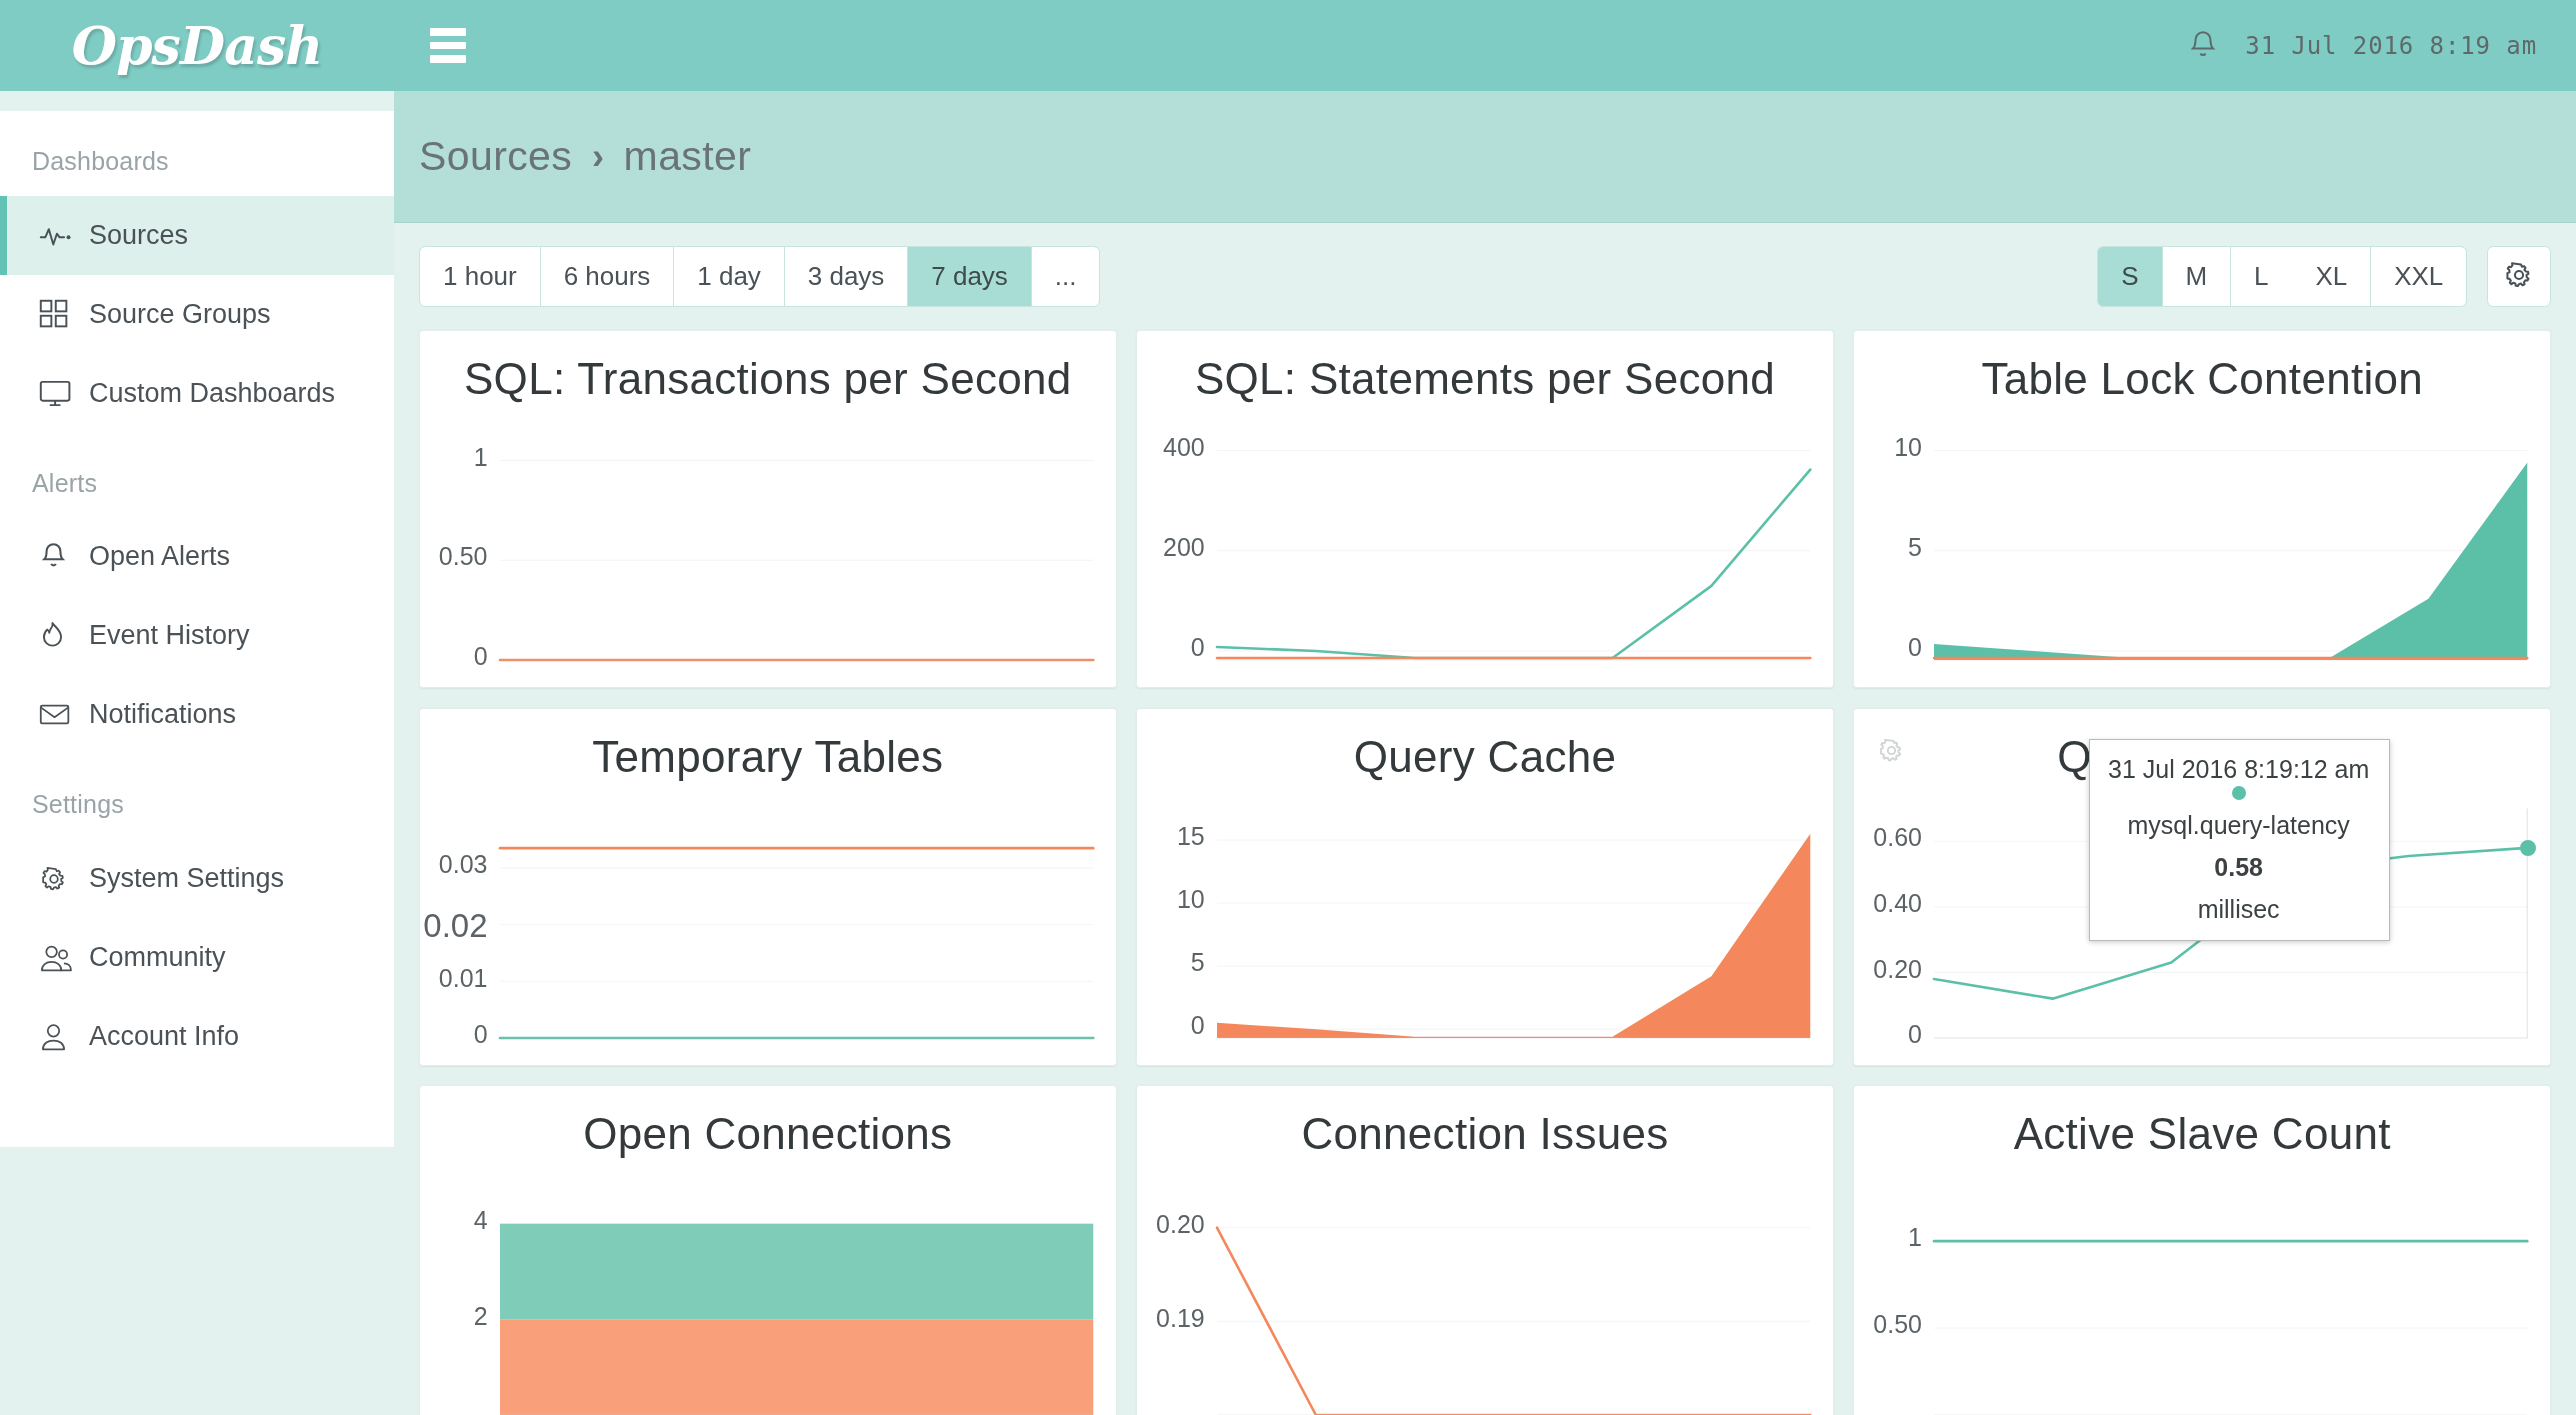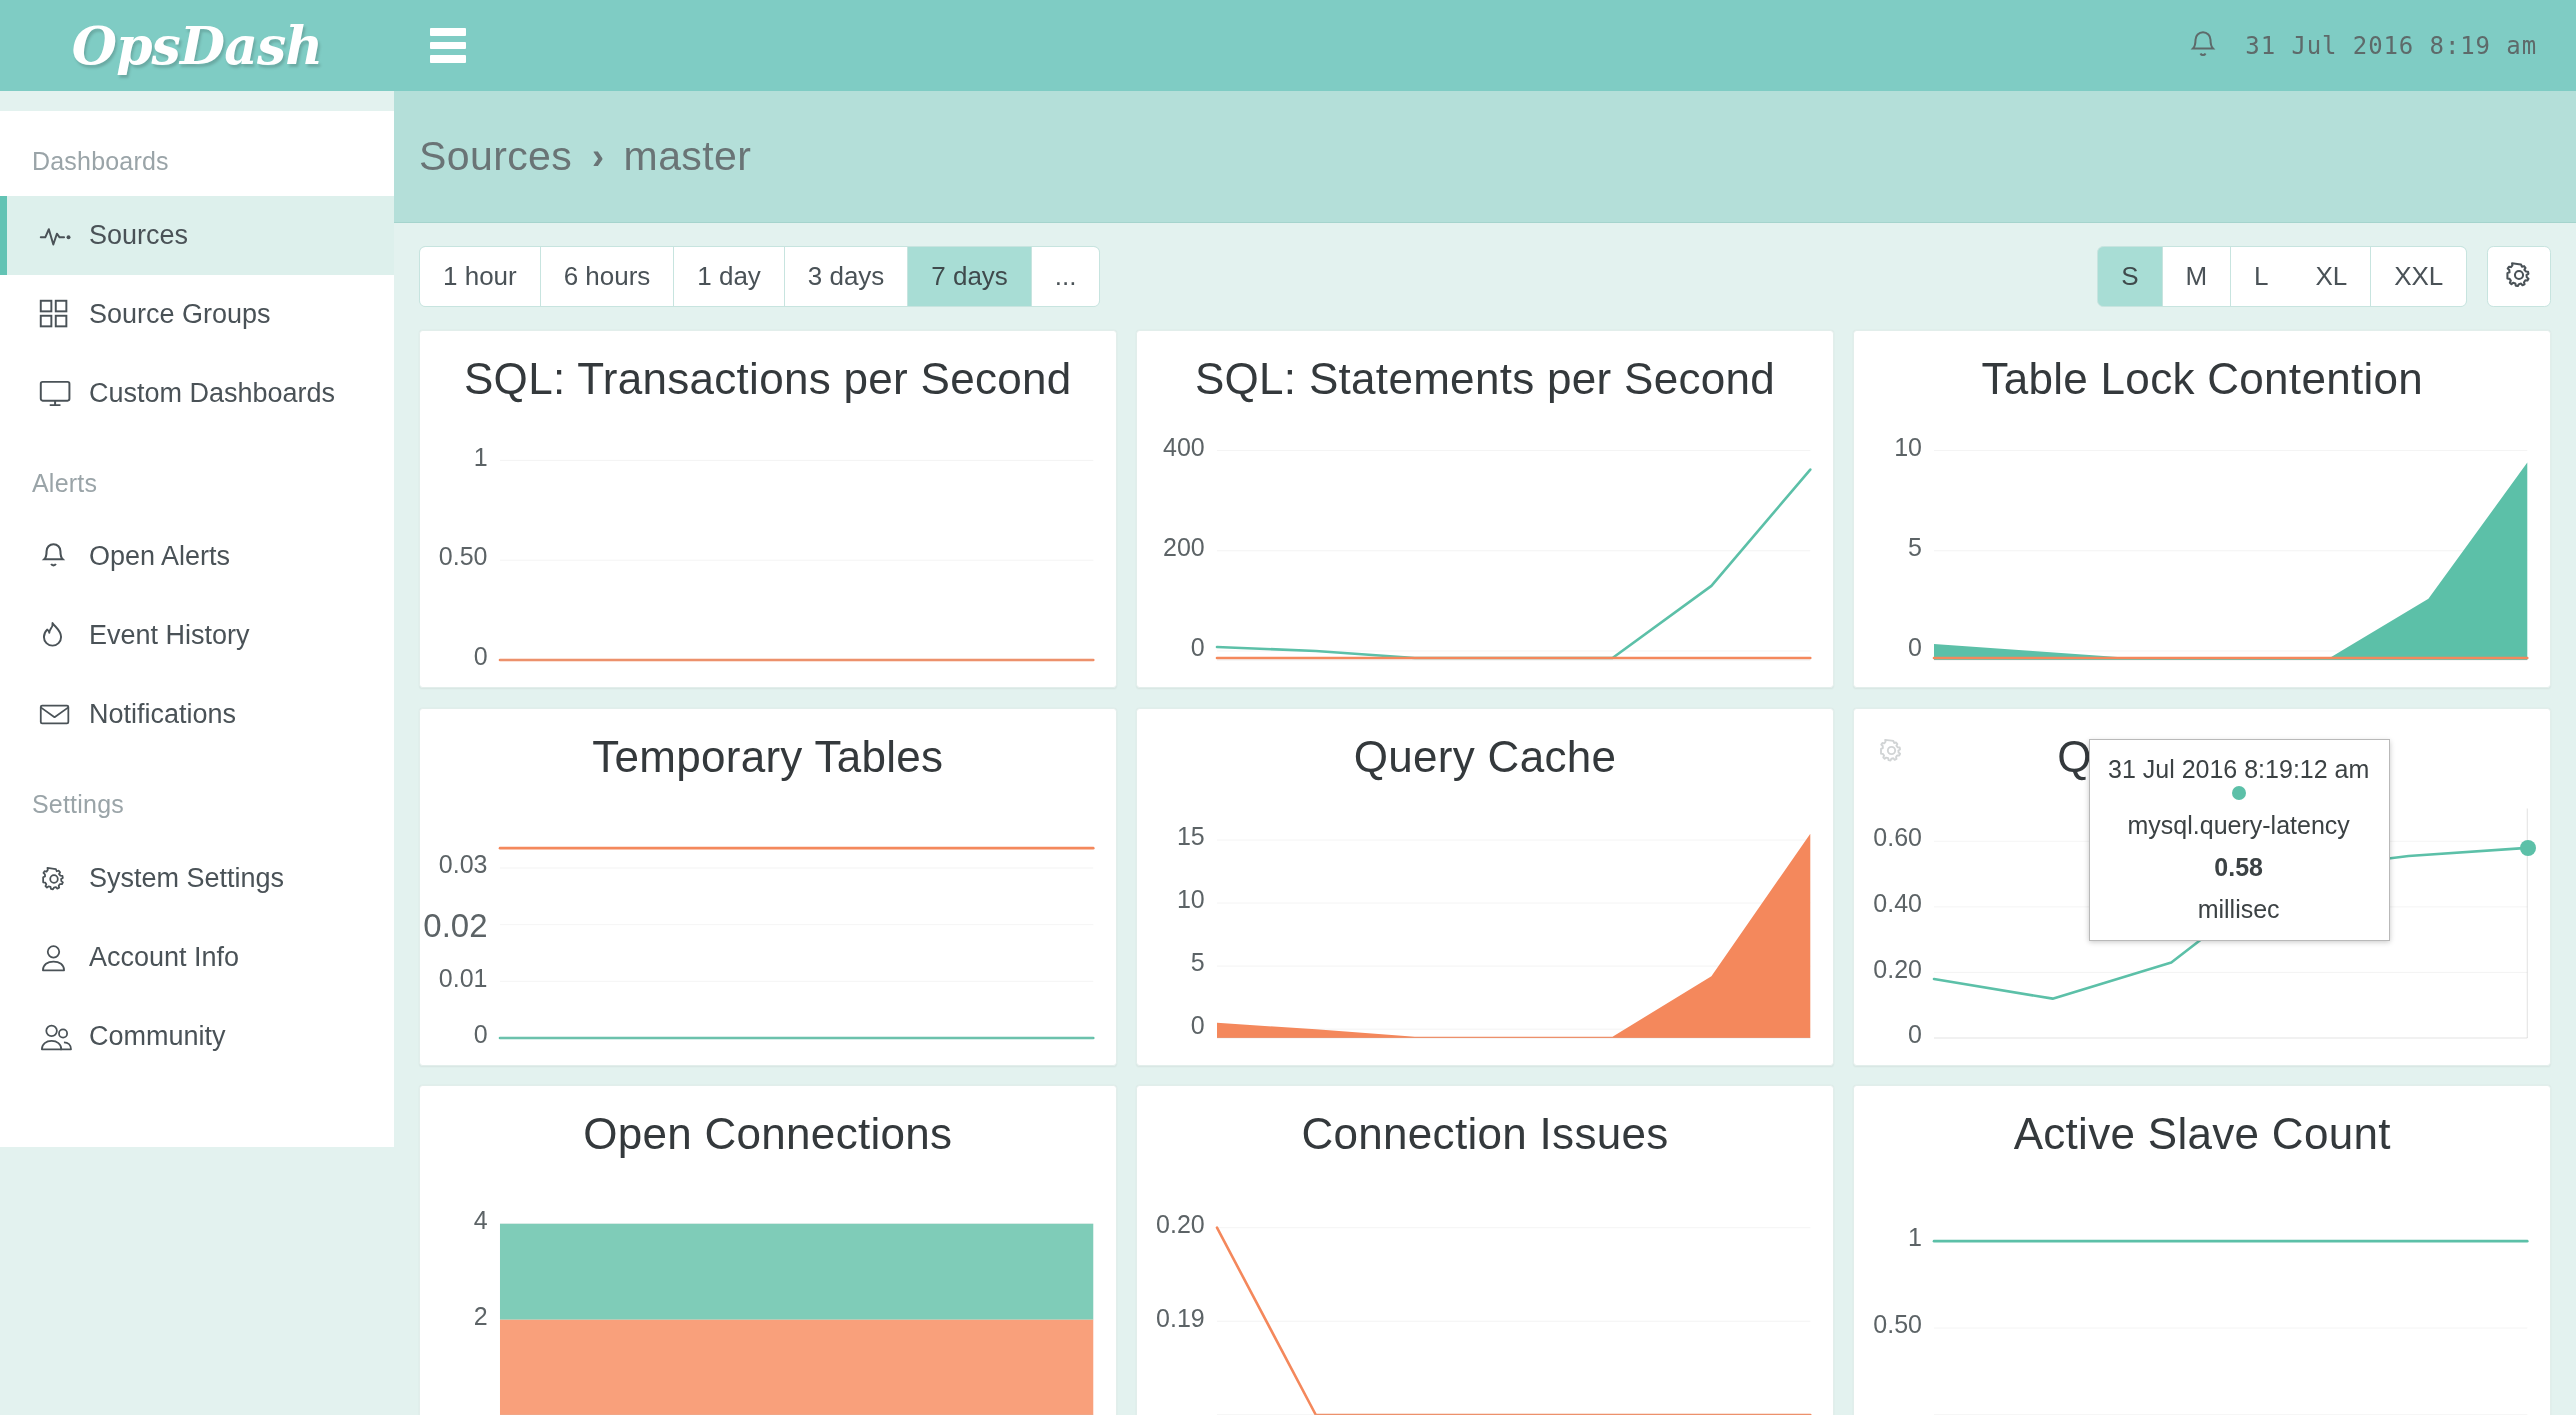--- a/index.html
+++ b/index.html
@@ -315,38 +315,38 @@
       <svg width="30" height="30" viewBox="0 0 34 34" fill="none" stroke="#4a5257" stroke-width="2" stroke-linejoin="round">
         <path d="M17 5.5l2.2.4.9 2.3 2.3-.6 1.5 1.8-1.2 2 1.6 1.8 2.3.3.4 2.3-2 1.2.3 2.4 1.8 1.5-1.1 2-2.3-.2-1.4 2 .6 2.2-2.2 1-1.5-1.8-2.3.6-1.1 2-2.3-.4-.4-2.3-2.3-.7-1.8 1.4-1.7-1.6 1-2.1-1.3-1.9-2.3-.4V15l2.2-.9-.2-2.4-1.7-1.6 1.3-1.9 2.2.4 1.5-1.9-.4-2.2z"></path>
         <circle cx="17" cy="17" r="4.3"></circle>
       </svg>
     </span>
     <span class="nav-label">System Settings</span>
   </div>
 
   <div class="nav-item">
     <span class="nav-icon">
-      <svg width="29" height="30" viewBox="0 0 32 34" fill="none" stroke="#4a5257" stroke-width="2" stroke-linejoin="round">
-        <circle cx="16" cy="10" r="6.5"></circle>
-          <path d="M4 31c0-6.5 5.4-10 12-10s12 3.5 12 10z"></path>
-      </svg>
-    </span>
-    <span class="nav-label">Account Info</span>
-  </div>
-
-  <div class="nav-item">
-    <span class="nav-icon">
       <svg width="34" height="30" viewBox="0 0 38 34" fill="none" stroke="#4a5257" stroke-width="2" stroke-linejoin="round">
         <circle cx="14" cy="10" r="6"></circle>
           <path d="M3 31c0-6 4.9-9.5 11-9.5S25 25 25 31z"></path>
         <circle cx="27" cy="13" r="4.6"></circle>
           <path d="M24 31h12c0-5-3.4-8-8-8"></path>
       </svg>
     </span>
     <span class="nav-label">Community</span>
+  </div>
+
+  <div class="nav-item">
+    <span class="nav-icon">
+      <svg width="29" height="30" viewBox="0 0 32 34" fill="none" stroke="#4a5257" stroke-width="2" stroke-linejoin="round">
+        <circle cx="16" cy="10" r="6.5"></circle>
+          <path d="M4 31c0-6.5 5.4-10 12-10s12 3.5 12 10z"></path>
+      </svg>
+    </span>
+    <span class="nav-label">Account Info</span>
   </div>
 </div>
 
 <div id="content">
 
   <div id="breadcrumbbar">
     <span class="crumb">Sources</span>
     <span class="crumb-sep">›</span>
     <span class="crumb">master</span>
   </div>

